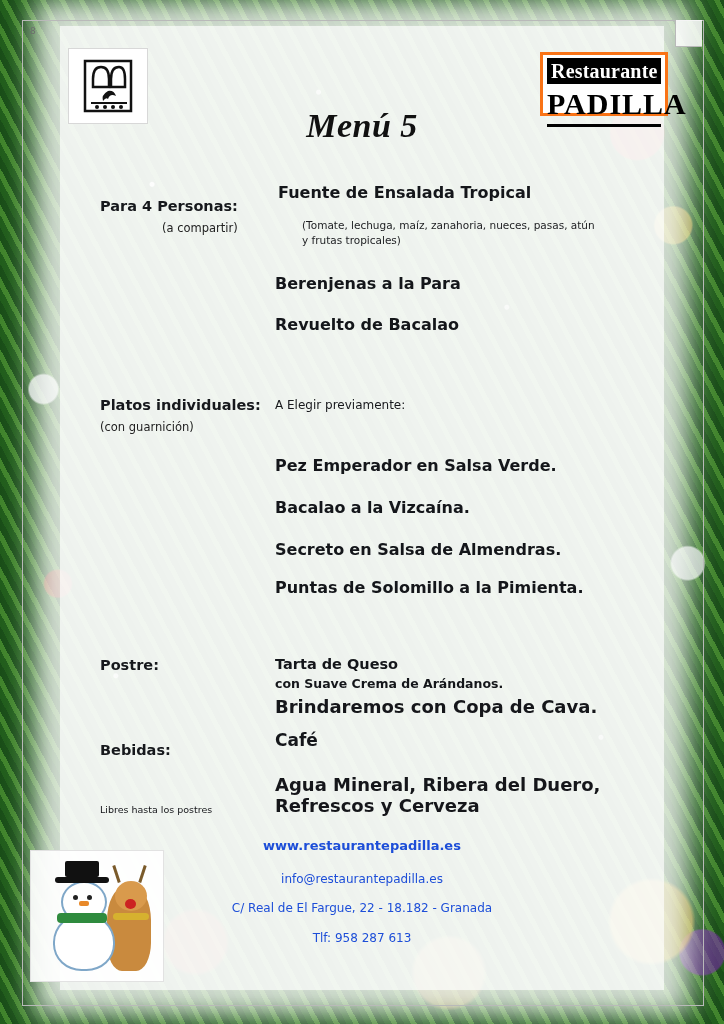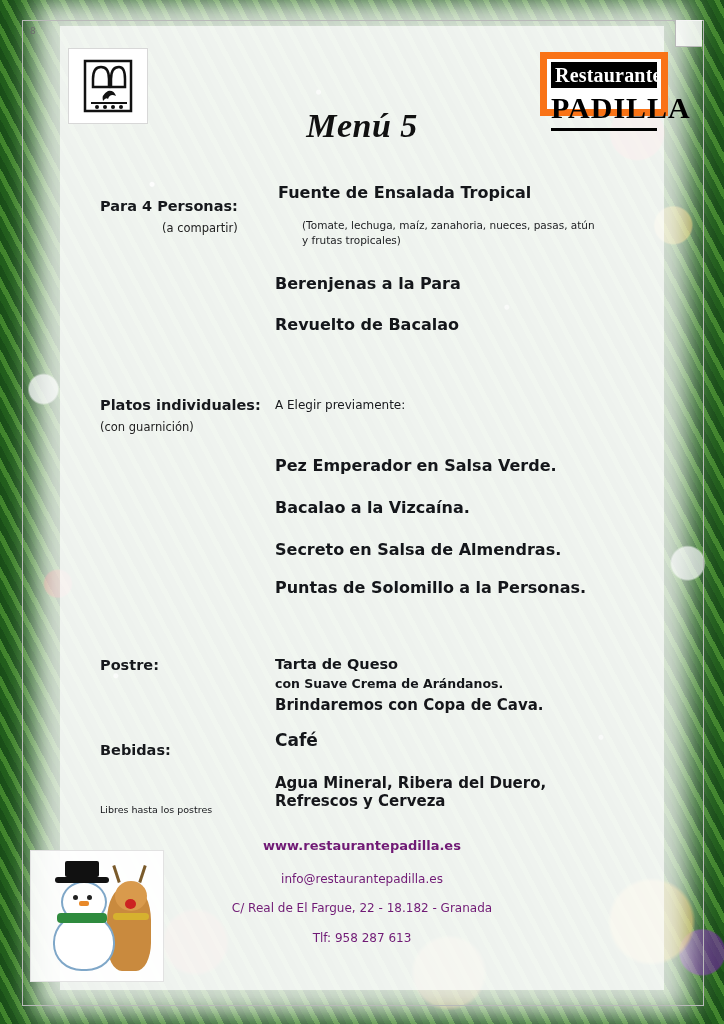--- a/index.html
+++ b/index.html
@@ -100,21 +100,21 @@
     border: 1px solid #d8d8d8;
     display: flex;
     align-items: center;
     justify-content: center;
   }
   .logo-right {
     position: absolute;
     right: 56px; top: 52px;
     width: 128px; height: 64px;
     background: #ffffff;
-    border: 7px solid #f97316;
+    border: 3px solid #f97316;
     padding: 3px 4px;
     box-sizing: border-box;
     text-align: center;
   }
   .logo-right .r1 {
     background: #000000;
     color: #ffffff;
     font-family: "Liberation Serif", serif;
     font-weight: bold;
     font-size: 20px;
@@ -186,33 +186,33 @@
     color: #1c1d20;
   }
   .plain {
     font-family: "DejaVu Sans", sans-serif;
     font-size: 12px;
     color: #17181c;
   }
   .bold-sm {
     font-family: "DejaVu Sans", sans-serif;
     font-weight: bold;
-    font-size: 15px;
+    font-size: 18px;
     color: #15161a;
   }
 
   .abs { position: absolute; }
 
   
   .footer {
     position: absolute;
     left: 0; right: 0;
     text-align: center;
     font-family: "DejaVu Sans", sans-serif;
-    color: #701a75;
+    color: #1d4ed8;
   }
   .f-web { font-weight: bold; font-size: 13px; }
   .f-mail { font-size: 12px; }
   .f-addr { font-size: 12px; }
   .f-tel  { font-size: 12px; }
 
   
   .snowfig {
     position: absolute;
     left: 30px; bottom: 42px;
@@ -292,21 +292,21 @@
     <div class="abs" style="left:175px; top:320px;">
       <span class="dish">Bacalao</span>
       <span class="dish small">a la Vizcaína.</span>
     </div>
     <div class="abs" style="left:175px; top:362px;">
       <span class="dish">Secreto</span>
       <span class="dish small">en Salsa de Almendras.</span>
     </div>
     <div class="abs" style="left:175px; top:400px;">
       <span class="dish">Puntas de Solomillo</span>
-      <span class="dish small">a la Personas.</span>
+      <span class="dish small">a la Pimienta.</span>
     </div>
 
     <div class="lbl abs" style="top:479px;">Postre:</div>
     <div class="abs" style="left:175px; top:476px;">
       <span class="dish" style="font-size:14.5px;">Tarta de Queso</span>
       <span class="dish" style="font-size:12.5px;">con Suave Crema de Arándanos.</span>
     </div>
     <div class="bold-sm abs" style="left:175px; top:518px;">Brindaremos con Copa de Cava.</div>
     <div class="dish abs" style="left:175px; top:552px; font-size:17px;">Café</div>
 

